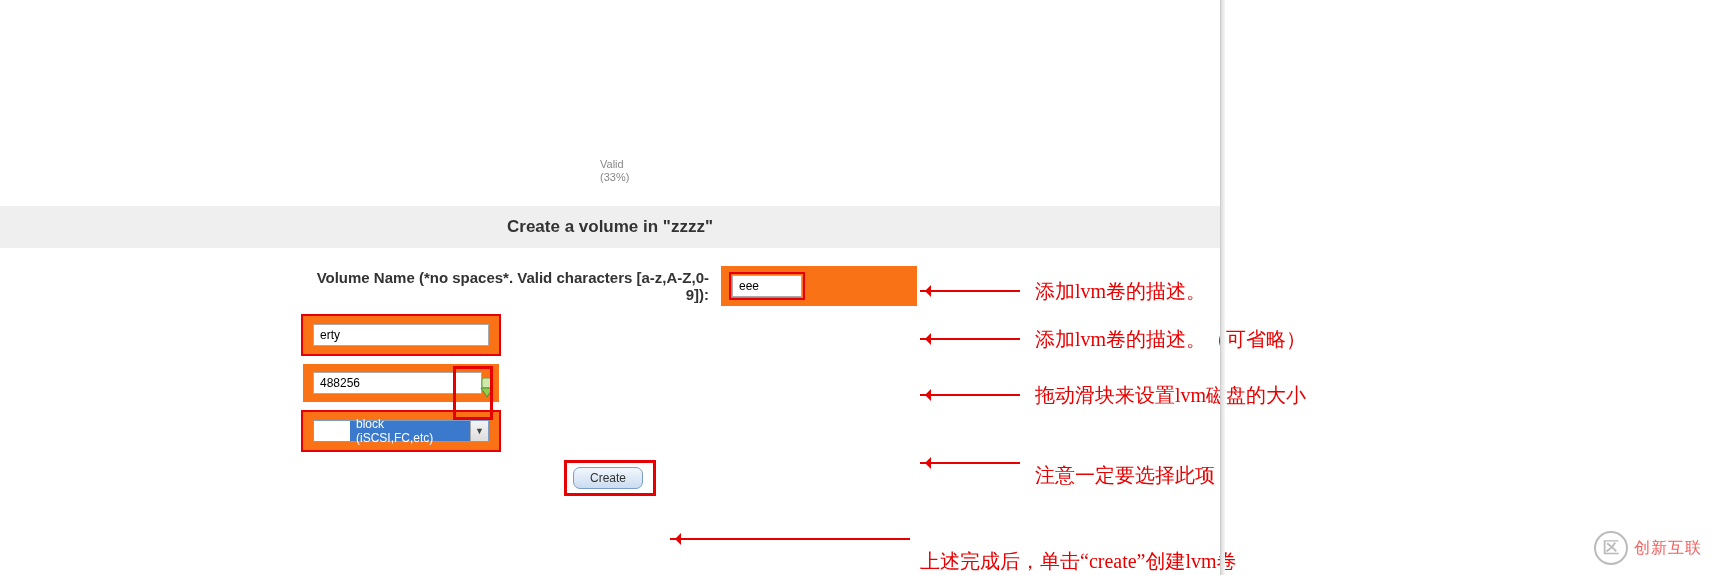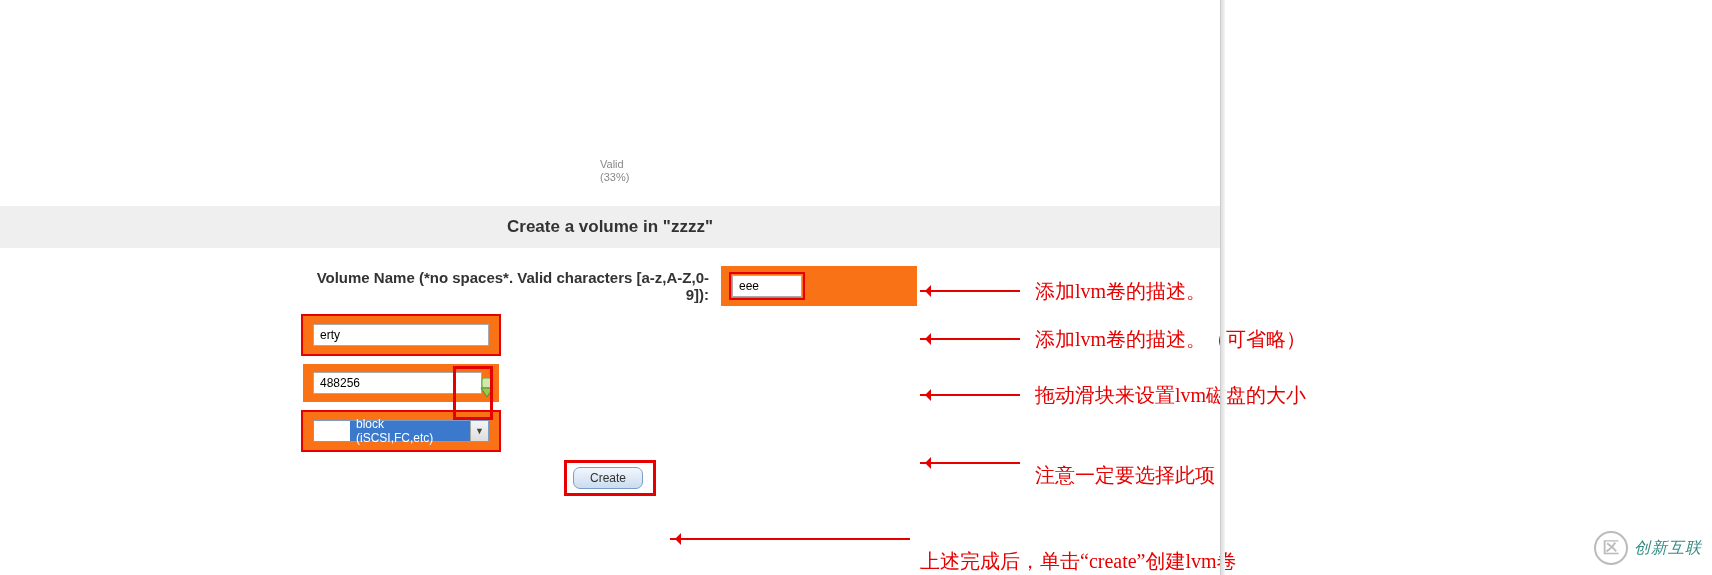--- a/index.html
+++ b/index.html
@@ -180,24 +180,23 @@
     border-radius: 50%;
     display: flex;
     align-items: center;
     justify-content: center;
     font-weight: bold;
     color: #b0b0b0;
     font-size: 16px;
   }
   .wm-text {
     font-size: 16px;
-    color: #0f766e;
+    color: #ef4444;
     font-family: "Microsoft YaHei", sans-serif;
     letter-spacing: 1px;
-    font-style: italic;
   }
   
   .create-box {
     border: 3px solid #e60000;
     padding: 4px 10px 4px 6px;
     display: inline-block;
   }
   .name-box { outline: 2px solid #e60000; padding:1px; display:inline-block;}
   .slider-redbox {
     position:absolute;

